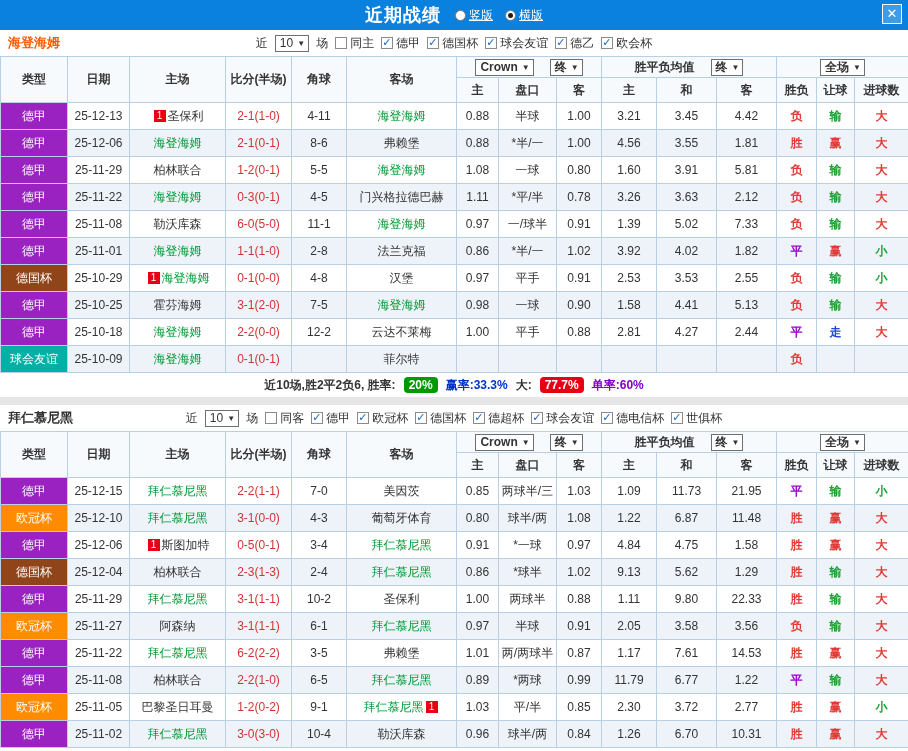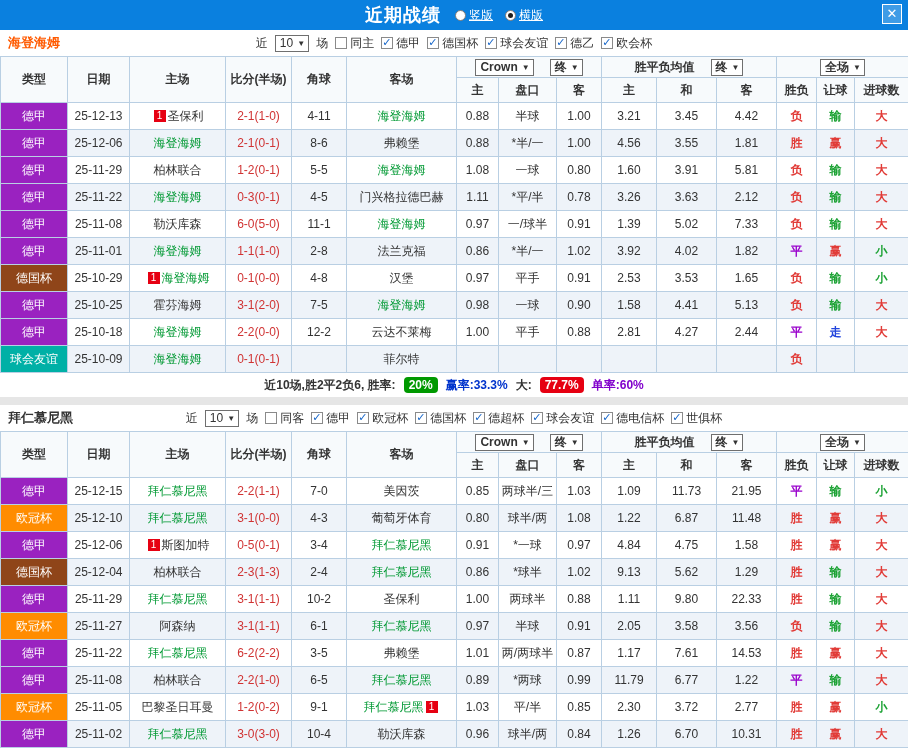--- a/index.html
+++ b/index.html
@@ -280,21 +280,21 @@
             <td class="date">25-10-29</td>
             <td class="team"><span class="badge1" style="background: rgb(230, 0, 18);">1</span><span class="tname" style="color: rgb(0, 153, 51);">海登海姆</span></td>
             <td><span class="score" style="color: rgb(208, 51, 51);">0-1(0-0)</span></td>
             <td class="corner">4-8</td>
             <td class="team"><span class="tname">汉堡</span></td>
             <td class="odds">0.97</td>
             <td class="odds">平手</td>
             <td class="odds">0.91</td>
             <td class="odds">2.53</td>
             <td class="odds">3.53</td>
-            <td class="odds">1.65</td>
+            <td class="odds">2.55</td>
             <td class="res" style="color: rgb(225, 59, 55);">负</td>
             <td class="res" style="color: rgb(28, 162, 52);">输</td>
             <td class="res" style="color: rgb(28, 162, 52);">小</td>
           </tr>
           <tr class="alt">
             <td class="league" style="background: rgb(154, 34, 192);">德甲</td>
             <td class="date">25-10-25</td>
             <td class="team"><span class="tname">霍芬海姆</span></td>
             <td><span class="score" style="color: rgb(208, 51, 51);">3-1(2-0)</span></td>
             <td class="corner">7-5</td>

